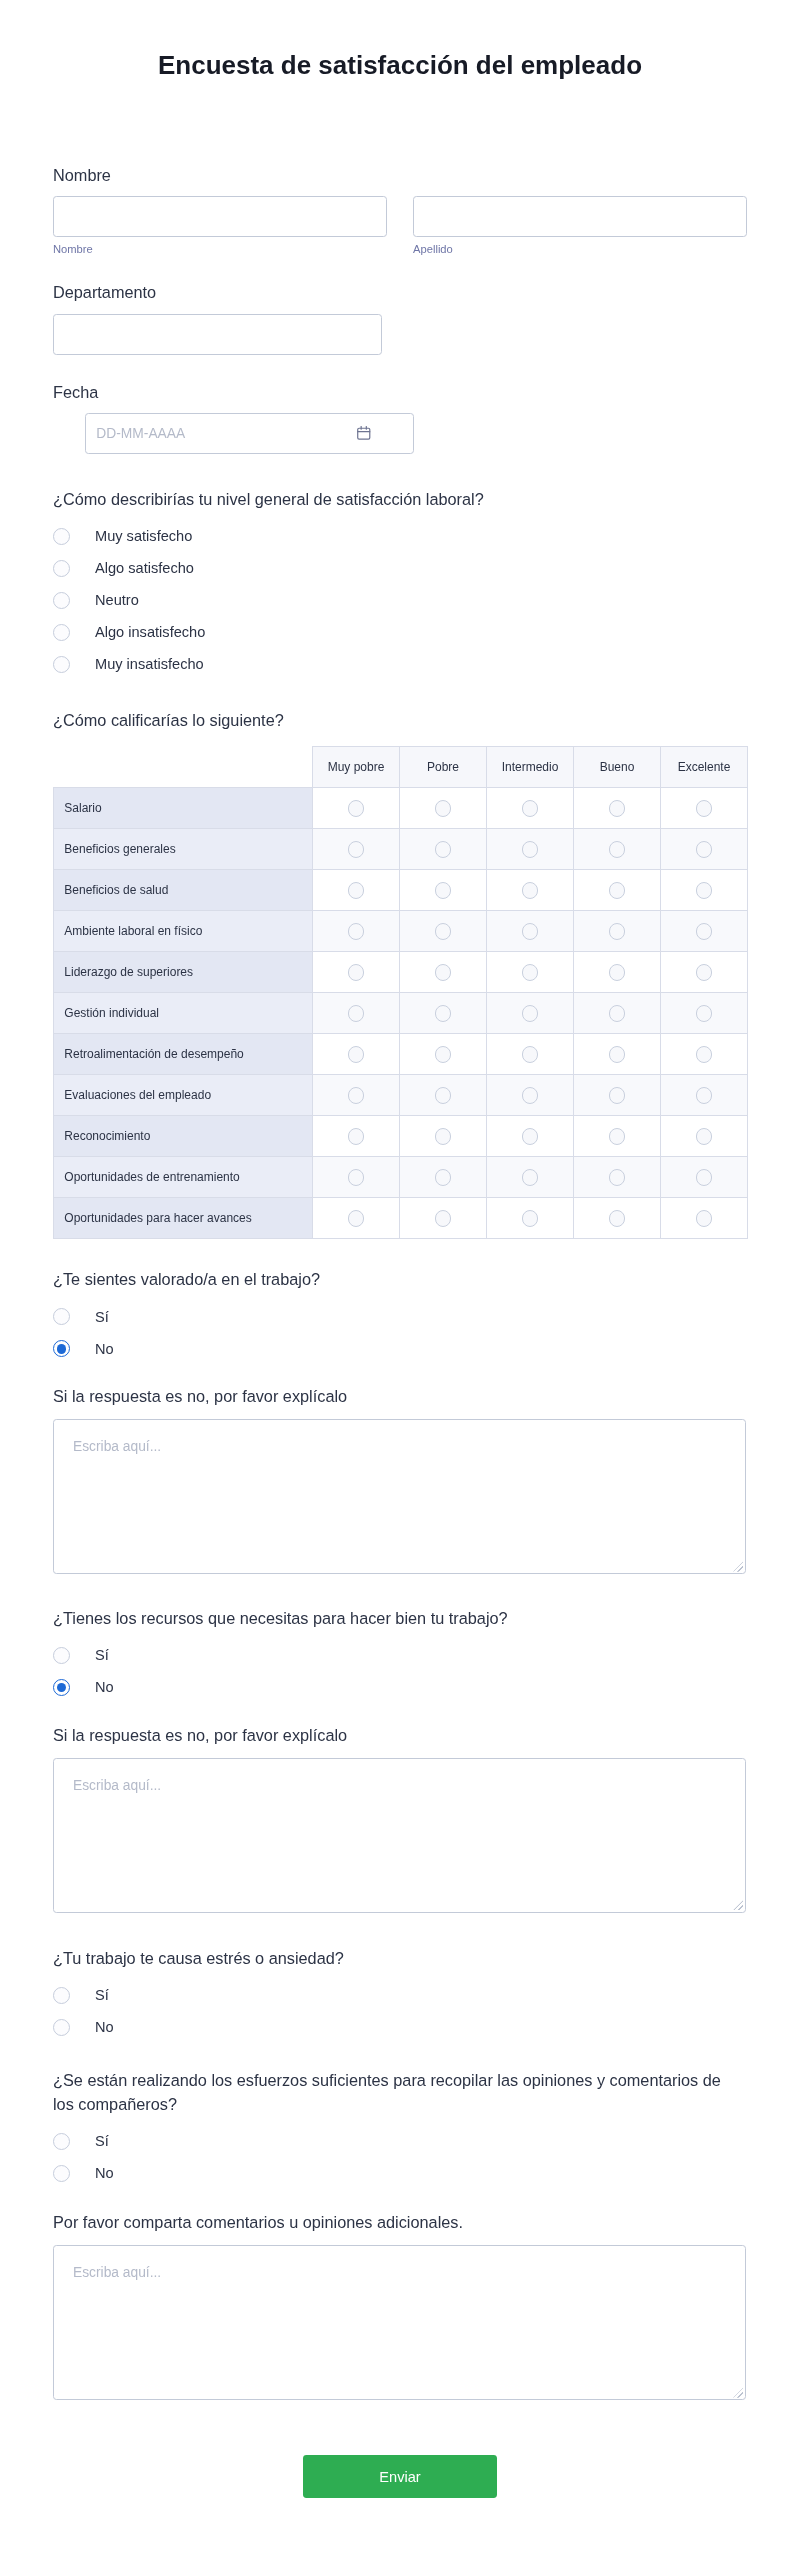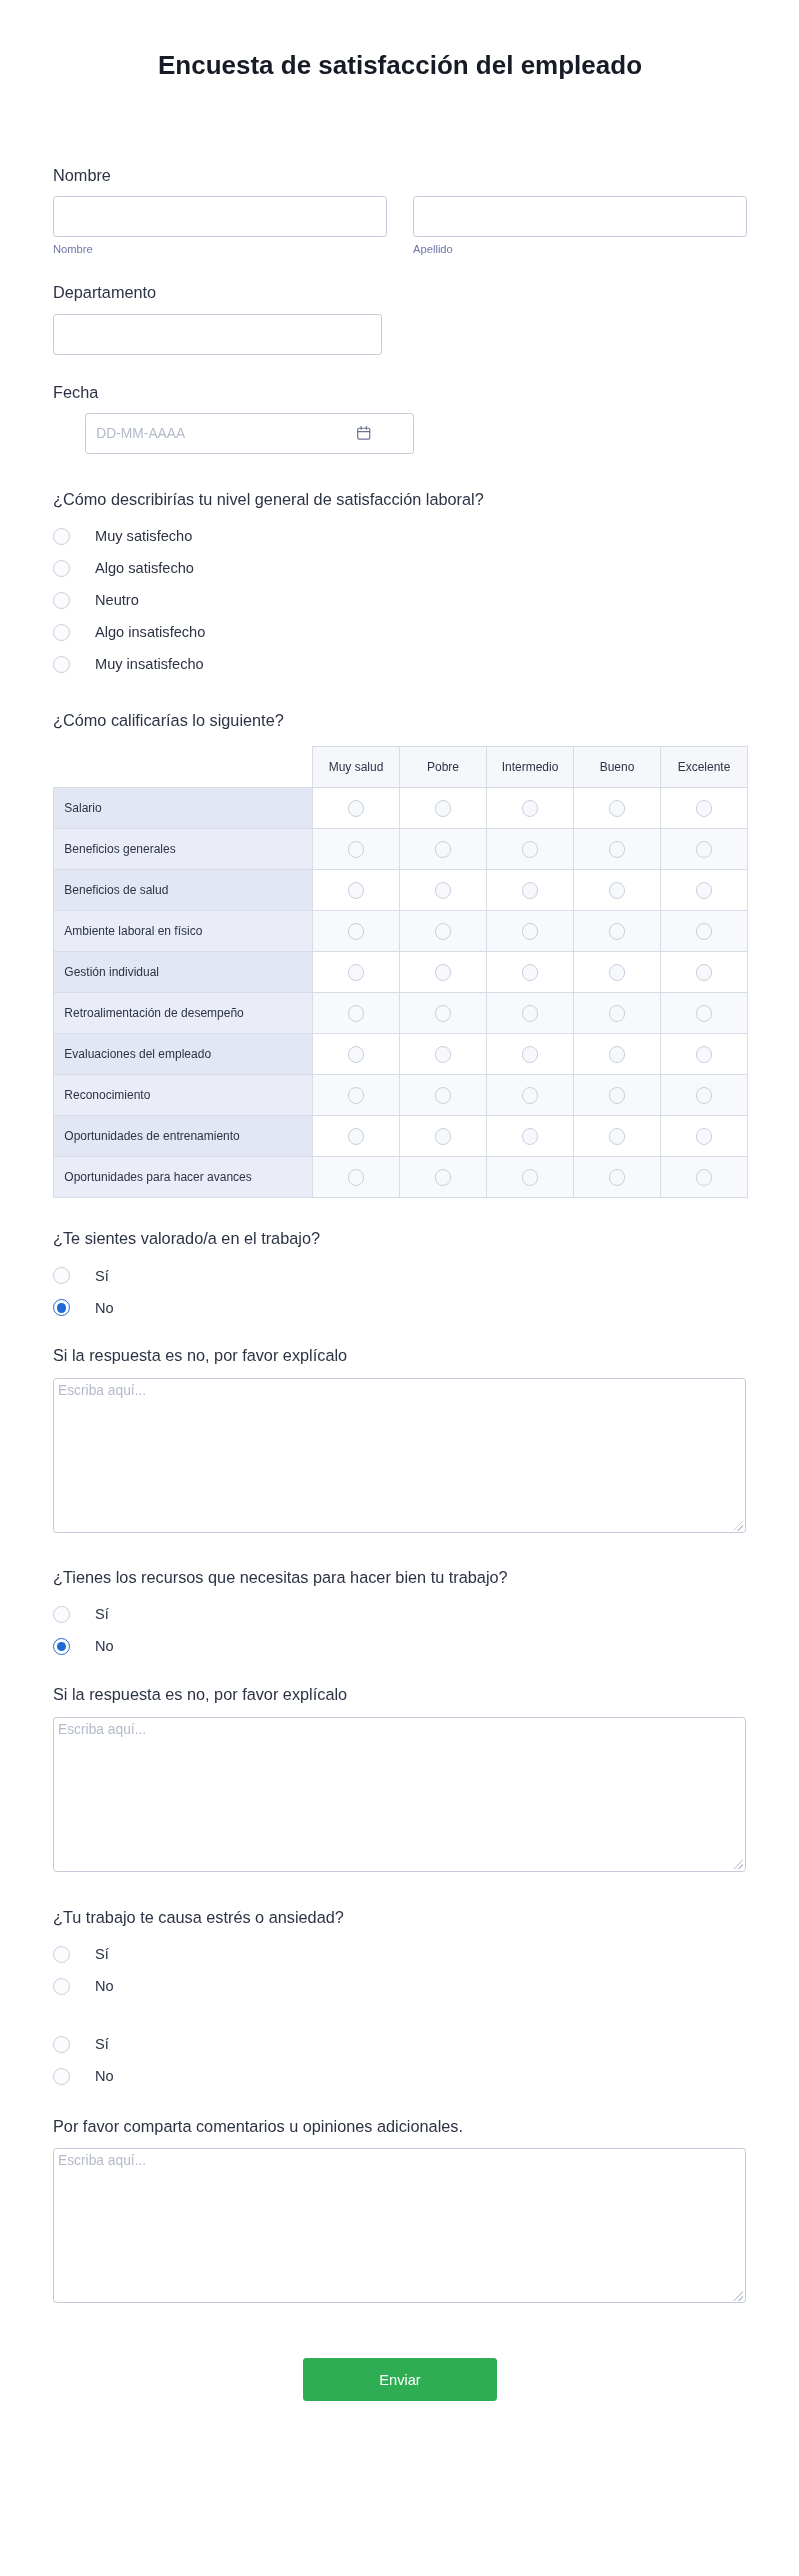--- a/index.html
+++ b/index.html
@@ -114,21 +114,21 @@
     vertical-align: middle;
     cursor: pointer;
   }
   .ta-wrap { position: relative; margin-top: 10.3px; width: 693px; }
   textarea.ta {
     display: block;
     width: 100%;
     height: 155px;
     border: 0.9px solid #c3cad8;
     border-radius: 3.4px;
-    padding: 4px;
+    padding: 19px;
     font-size: 13.8px;
     color: #2c3345;
     font-family: inherit;
     resize: none;
     outline: none;
     background: #fff;
   }
   .grip {
     position: absolute; right: 2.6px; bottom: 2.6px;
     width: 10.3px; height: 10.3px;
@@ -223,21 +223,21 @@
         <col style="width:259px">
           <col style="width:87px">
           <col style="width:87px">
           <col style="width:87px">
           <col style="width:87px">
           <col style="width:87px">
       </colgroup>
       <thead>
         <tr>
           <th class="corner"></th>
-          <th>Muy salud</th>
+          <th>Muy pobre</th>
           <th>Pobre</th>
           <th>Intermedio</th>
           <th>Bueno</th>
           <th>Excelente</th>
         </tr>
       </thead>
       <tbody>
         <tr>
             <th class="mlabel">Salario</th>
             <td class="mcell"><span class="mradio"></span></td>
@@ -264,20 +264,28 @@
           </tr>
         <tr>
             <th class="mlabel">Ambiente laboral en físico</th>
             <td class="mcell"><span class="mradio"></span></td>
             <td class="mcell"><span class="mradio"></span></td>
             <td class="mcell"><span class="mradio"></span></td>
             <td class="mcell"><span class="mradio"></span></td>
             <td class="mcell"><span class="mradio"></span></td>
           </tr>
         <tr>
+            <th class="mlabel">Liderazgo de superiores</th>
+            <td class="mcell"><span class="mradio"></span></td>
+            <td class="mcell"><span class="mradio"></span></td>
+            <td class="mcell"><span class="mradio"></span></td>
+            <td class="mcell"><span class="mradio"></span></td>
+            <td class="mcell"><span class="mradio"></span></td>
+          </tr>
+        <tr>
             <th class="mlabel">Gestión individual</th>
             <td class="mcell"><span class="mradio"></span></td>
             <td class="mcell"><span class="mradio"></span></td>
             <td class="mcell"><span class="mradio"></span></td>
             <td class="mcell"><span class="mradio"></span></td>
             <td class="mcell"><span class="mradio"></span></td>
           </tr>
         <tr>
             <th class="mlabel">Retroalimentación de desempeño</th>
             <td class="mcell"><span class="mradio"></span></td>
@@ -374,20 +382,21 @@
         <span class="opt-label">Sí</span>
       </div>
       <div class="opt">
         <span class="radio"></span>
         <span class="opt-label">No</span>
       </div>
     </div>
   </div>
 
   <div class="question" style="margin-top:26px">
+    <span class="q-label">¿Se están realizando los esfuerzos suficientes para recopilar las opiniones y comentarios de los compañeros?</span>
     <div class="options">
       <div class="opt">
         <span class="radio"></span>
         <span class="opt-label">Sí</span>
       </div>
       <div class="opt">
         <span class="radio"></span>
         <span class="opt-label">No</span>
       </div>
     </div>

